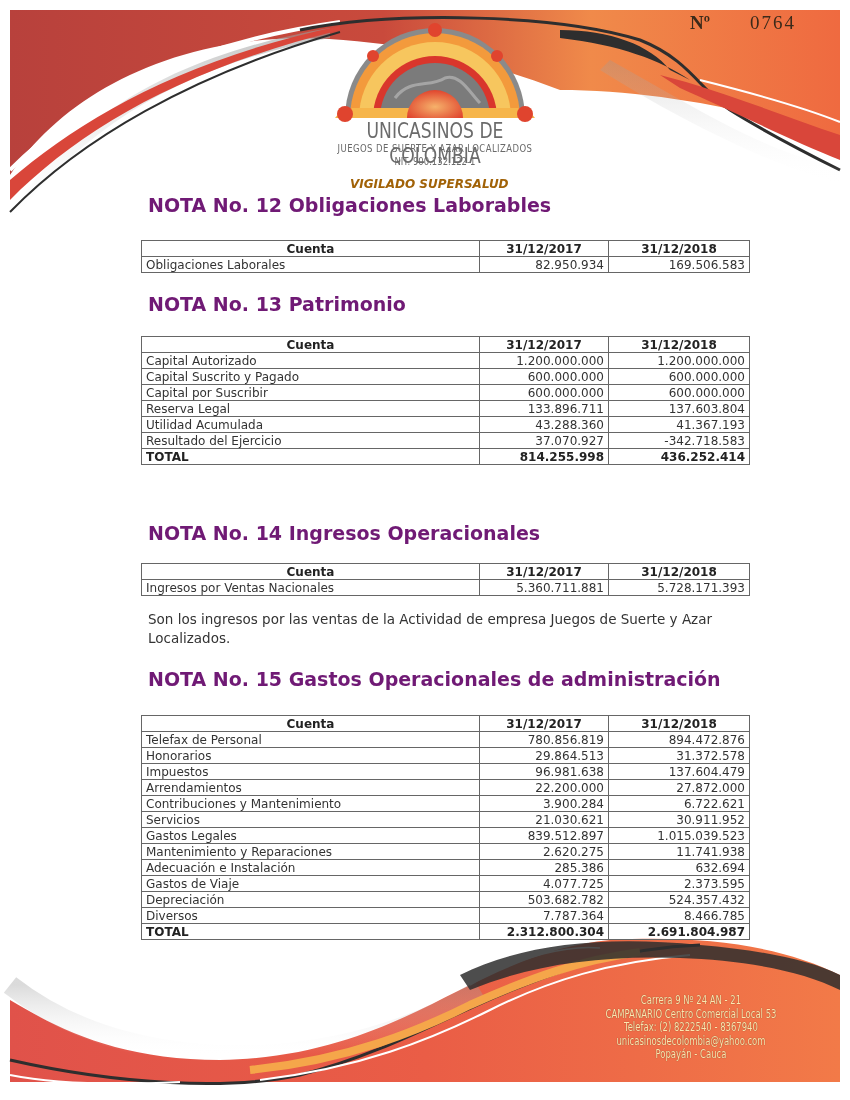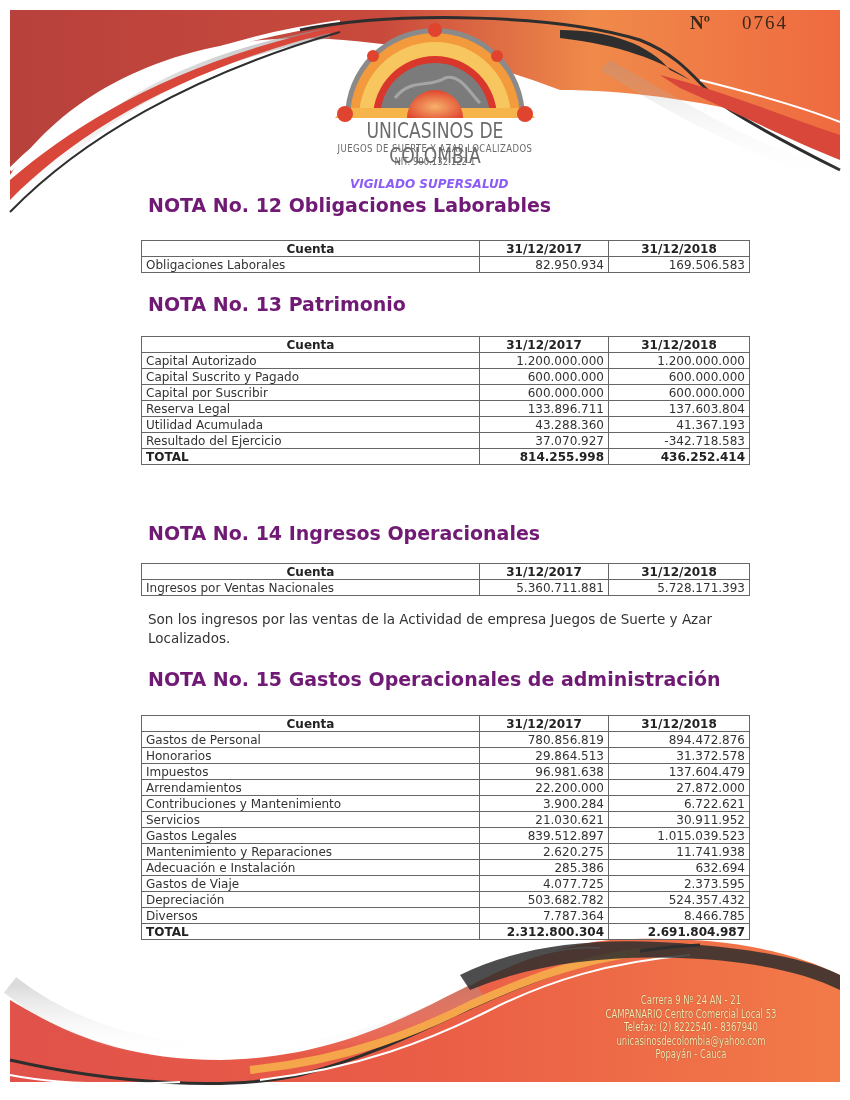--- a/index.html
+++ b/index.html
@@ -2,28 +2,28 @@
 <html><head>
 <meta charset="utf-8">
 <style>
   * { box-sizing: border-box; margin: 0; padding: 0; }
   html, body { width: 850px; height: 1100px; background: #ffffff; overflow: hidden; }
   body { position: relative; font-family: "DejaVu Sans", sans-serif; color: #222; }
 
   .deco { position: absolute; left: 0; top: 0; width: 850px; height: 1100px; pointer-events: none; }
 
   .doc-no { position: absolute; top: 12px; left: 690px; font-family: "Liberation Serif", serif; font-size: 19px; color: #3b2a1a; letter-spacing: 2px; }
-  .doc-no .lbl { margin-right: 32px; font-weight: bold; letter-spacing: 0; }
+  .doc-no .lbl { margin-right: 40px; font-weight: bold; letter-spacing: 0; }
 
   .logo-text { position: absolute; left: 300px; width: 270px; text-align: center; font-family: "DejaVu Sans", sans-serif; color: #6a6a6a; }
   .logo-name { top: 118px; font-size: 22px; letter-spacing: 0px; transform: scaleX(0.78); transform-origin: center; font-weight: normal; color: #6b6b6b; }
   .logo-sub { top: 143px; font-size: 10px; letter-spacing: 0.5px; transform: scaleX(0.85); transform-origin: center; }
   .logo-nit { top: 156px; font-size: 10px; transform: scaleX(0.85); transform-origin: center; }
 
-  .vigilado { position: absolute; top: 177px; left: 350px; font-size: 12px; font-weight: bold; font-style: italic; color: #8b5cf6; }
+  .vigilado { position: absolute; top: 177px; left: 350px; font-size: 12px; font-weight: bold; font-style: italic; color: #a16207; }
 
   .nota-title { position: absolute; left: 148px; font-size: 19px; font-weight: bold; color: #701a75; white-space: nowrap; }
 
   table.fin { position: absolute; border-collapse: collapse; font-size: 12px; color: #333; border-radius: 14px; }
   table.fin td, table.fin th { border: 1px solid #666; height: 16px; line-height: 14px; padding: 0 4px; font-weight: normal; }
   table.fin th { font-weight: bold; text-align: center; color: #222; }
   table.fin td.num { text-align: right; }
   table.fin tr.total td { font-weight: bold; color: #222; }
   table.fin col.c0 { width: 338px; }
   table.fin col.c1 { width: 129px; }
@@ -213,21 +213,21 @@
       <col class="c1">
       <col class="c2">
     </colgroup>
   <tbody>
       <tr>
     <th>Cuenta</th>
     <th>31/12/2017</th>
     <th>31/12/2018</th>
   </tr>
   <tr>
-        <td>Gastos de Personal</td>
+        <td>Telefax de Personal</td>
         <td class="num">780.856.819</td>
         <td class="num">894.472.876</td>
       </tr>
   <tr>
         <td>Honorarios</td>
         <td class="num">29.864.513</td>
         <td class="num">31.372.578</td>
       </tr>
   <tr>
         <td>Impuestos</td>

